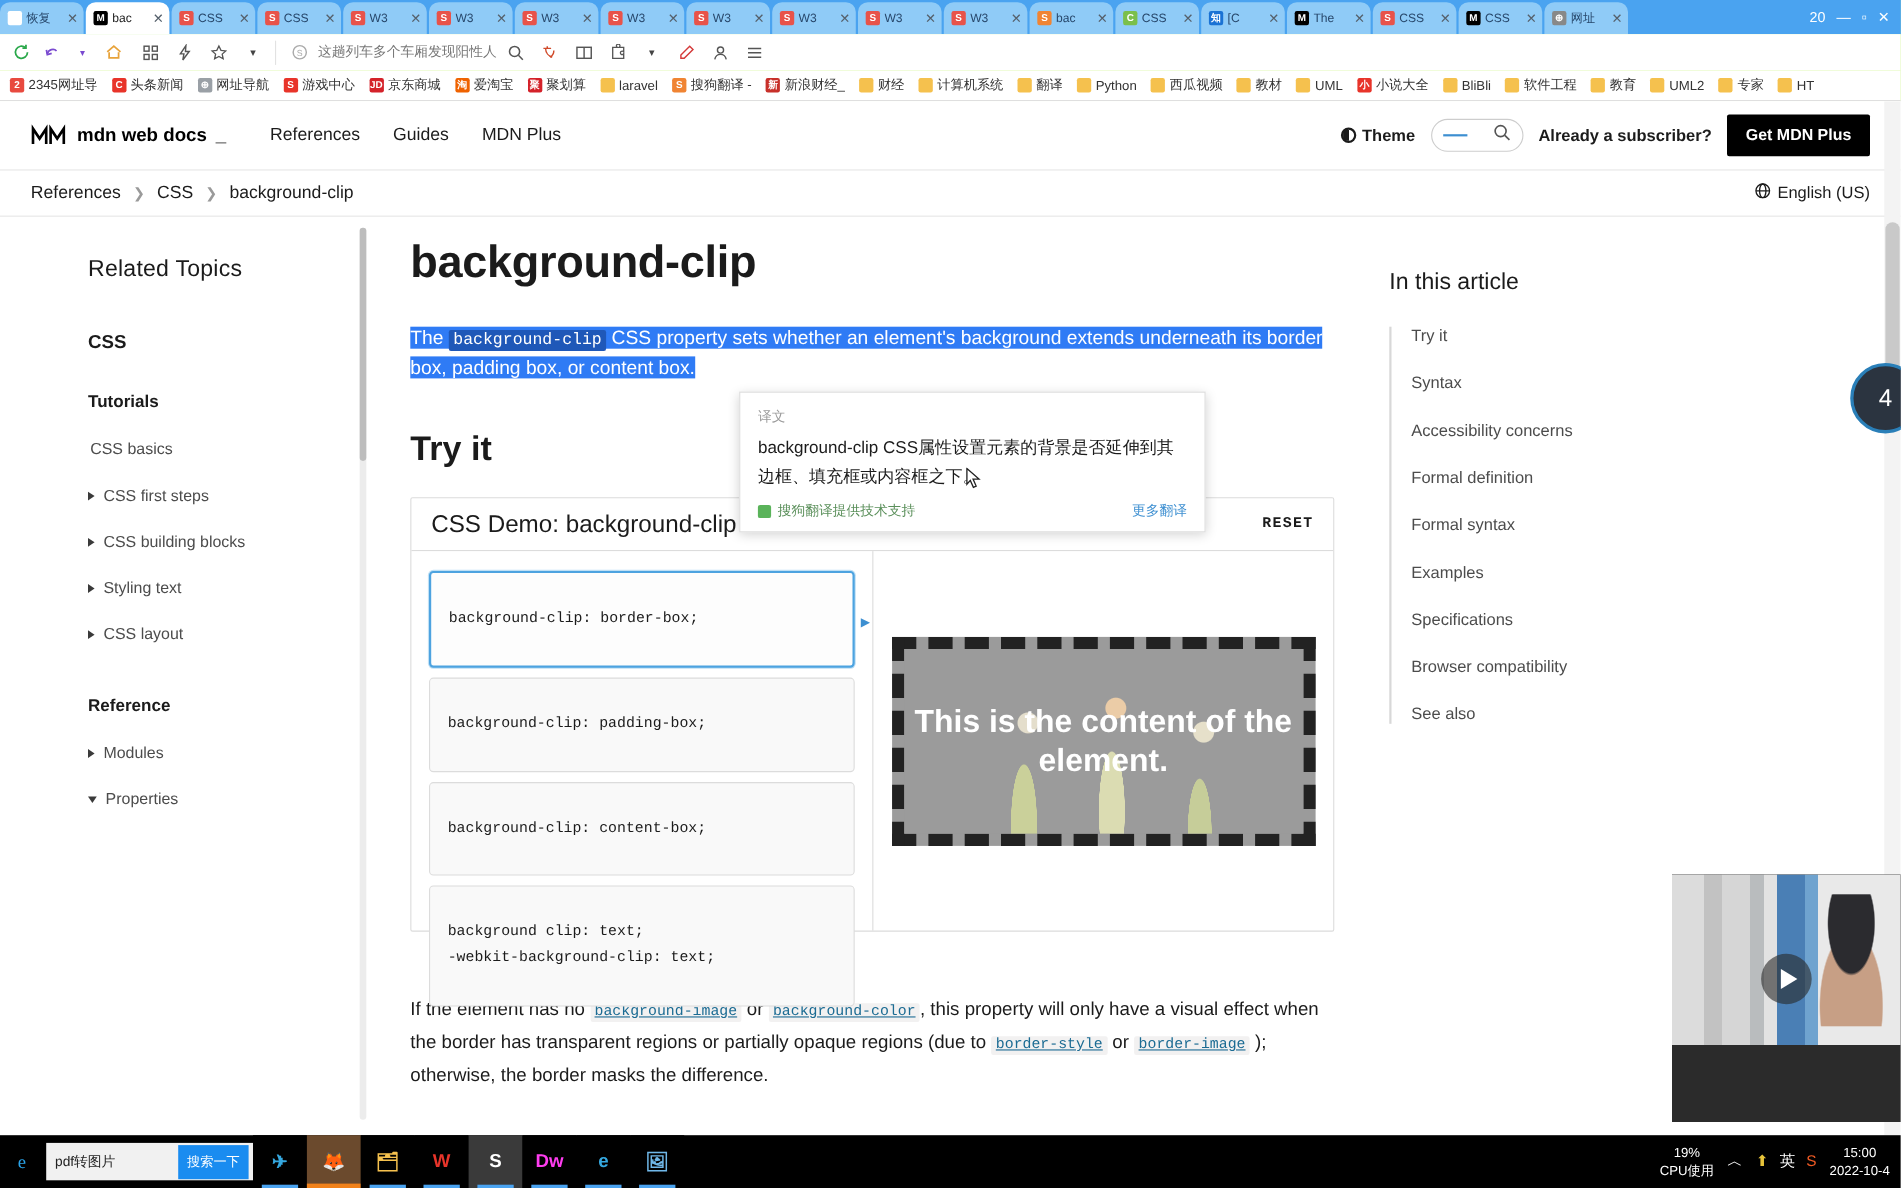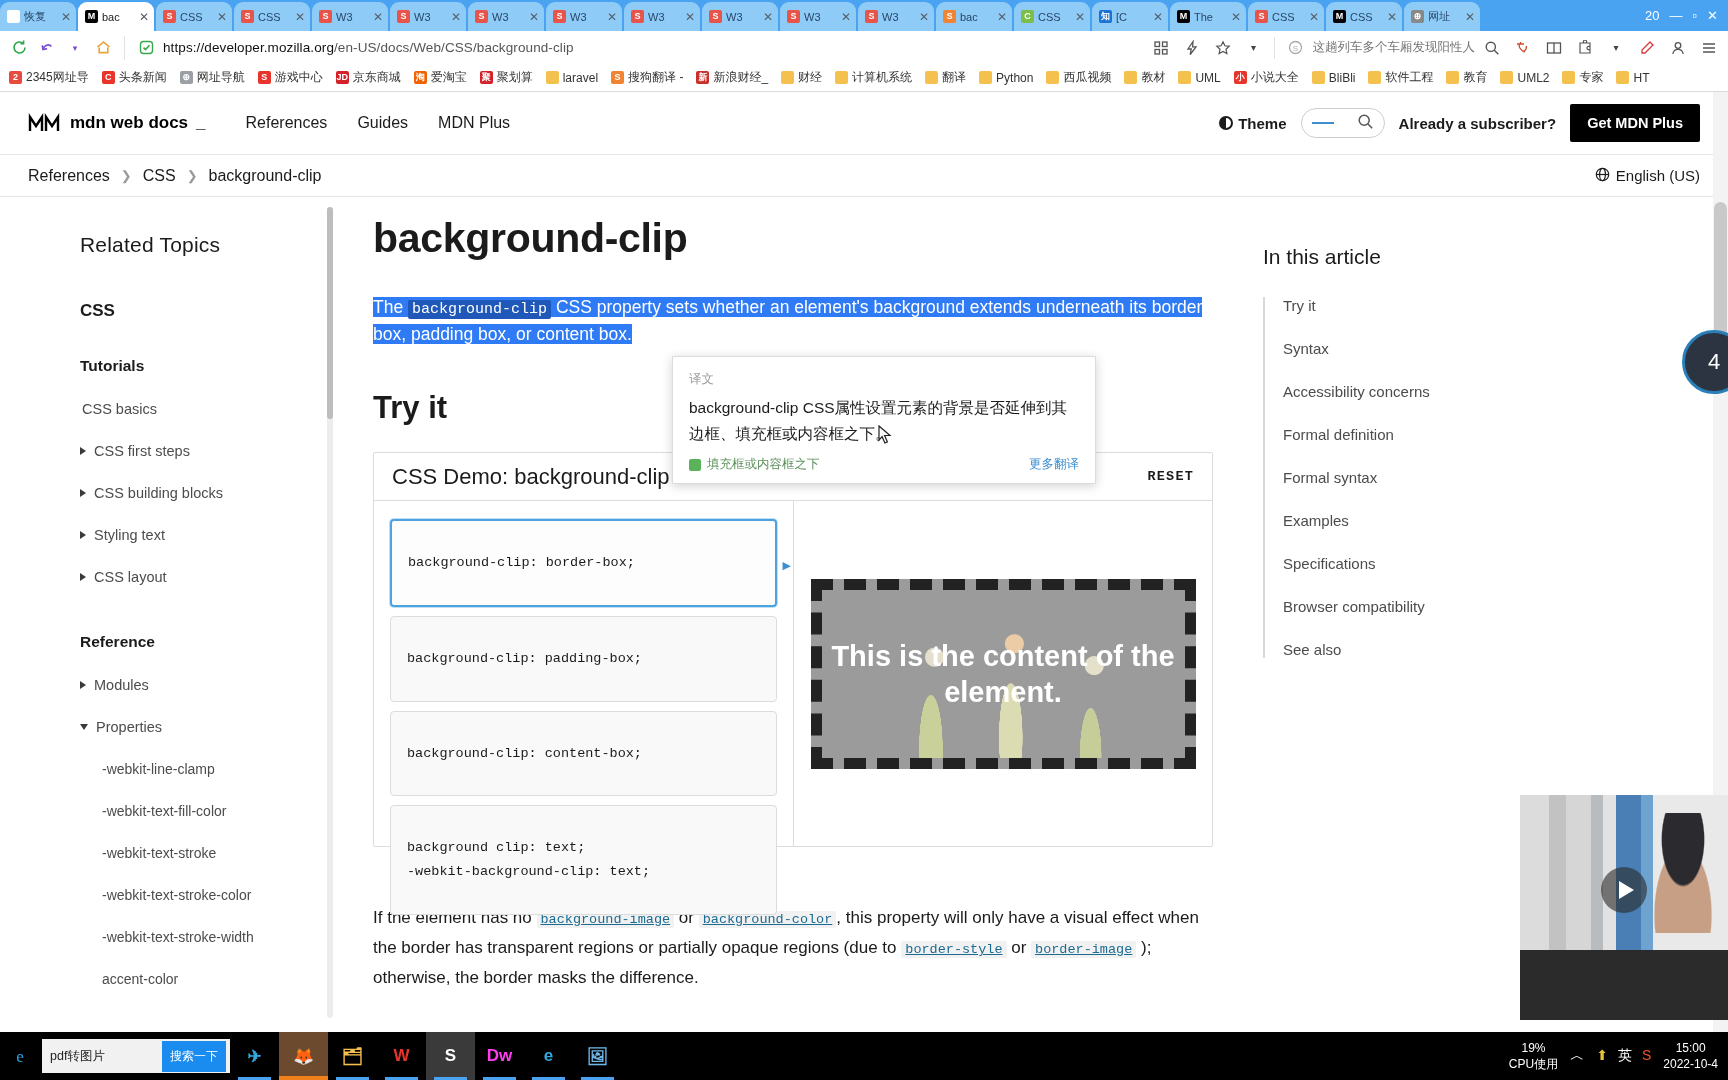--- a/index.html
+++ b/index.html
@@ -282,31 +282,20 @@
         </svg>
     </span>
     <span class="navicon" style="font-size:9px;color:#7a4ad0;">▾</span>
     <span class="navicon">
       <svg width="17" height="17" viewBox="0 0 17 17">
           <path d="M2.5 8.2L8.5 3l6 5.2" fill="none" stroke="#e8a33a" stroke-width="1.6"></path>
           <path d="M4.2 8.4v5.2h8.6V8.4" fill="none" stroke="#e8a33a" stroke-width="1.6"></path>
         </svg>
     </span>
 
-    <div id="urlbar">
-      <span class="navicon">
-        <svg width="15" height="15" viewBox="0 0 15 15">
-            <rect x="1.5" y="1.5" width="12" height="12" rx="3" fill="none" stroke="#3aa84a" stroke-width="1.4"></rect>
-            <path d="M4.5 7.6l2 2 4-4.4" fill="none" stroke="#3aa84a" stroke-width="1.6"></path>
-          </svg>
-      </span>
-      <span id="url-text">
-        <b>https://developer.mozilla.org</b><span>/en-US/docs/Web/CSS/background-clip</span>
-      </span>
-    </div>
 
     <div id="navbar-right">
       <span class="navicon">
         <svg width="16" height="16" viewBox="0 0 16 16">
             <rect x="2" y="2" width="4.5" height="4.5" fill="none" stroke="#555" stroke-width="1.3"></rect>
             <rect x="9.5" y="2" width="4.5" height="4.5" fill="none" stroke="#555" stroke-width="1.3"></rect>
             <rect x="2" y="9.5" width="4.5" height="4.5" fill="none" stroke="#555" stroke-width="1.3"></rect>
             <rect x="9.5" y="9.5" width="4.5" height="4.5" fill="none" stroke="#555" stroke-width="1.3"></rect>
           </svg>
       </span>
@@ -561,28 +550,20 @@
       <div id="sb-reference">
           <div class="sb-tog">
             <span class="caret-r"></span>
             <span>Modules</span>
           </div>
           <div class="sb-tog">
             <span class="caret-d"></span>
             <span>Properties</span>
           </div>
         </div>
-      <div id="sb-properties">
-          <div class="sb-prop">-webkit-line-clamp</div>
-          <div class="sb-prop">-webkit-text-fill-color</div>
-          <div class="sb-prop">-webkit-text-stroke</div>
-          <div class="sb-prop">-webkit-text-stroke-color</div>
-          <div class="sb-prop">-webkit-text-stroke-width</div>
-          <div class="sb-prop">accent-color</div>
-        </div>
       <div id="sidebar-scroll"></div>
       <div id="sidebar-thumb"></div>
     </div>
 
     <div id="main">
       <h1 id="article-title">background-clip</h1>
 
       <p id="intro-para">
         <span class="hl"><span>The </span><span class="codechip">background-clip</span><span> CSS property sets whether an element's background extends underneath its border box, padding box, or content box.</span></span>
       </p>
@@ -650,21 +631,21 @@
 <div id="float-circle">
   <span>4</span>
 </div>
 
 <div id="translate-popup">
   <div id="tp-label">译文</div>
   <div id="tp-text">background-clip CSS属性设置元素的背景是否延伸到其边框、填充框或内容框之下。</div>
   <div id="tp-footer">
     <span id="tp-credit">
       <span class="sq"></span>
-      <span>填充框或内容框之下</span>
+      <span>搜狗翻译提供技术支持</span>
     </span>
     <span id="tp-more">更多翻译</span>
   </div>
 </div>
 <div id="tp-cursor">
   <svg width="15" height="21" viewBox="0 0 15 21">
       <path d="M1 1l11 9.5H6.6l2.8 6.4-2.5 1.1-2.8-6.3L1 15.2z" fill="#fff" stroke="#222" stroke-width="1.2"></path>
     </svg>
 </div>
 

